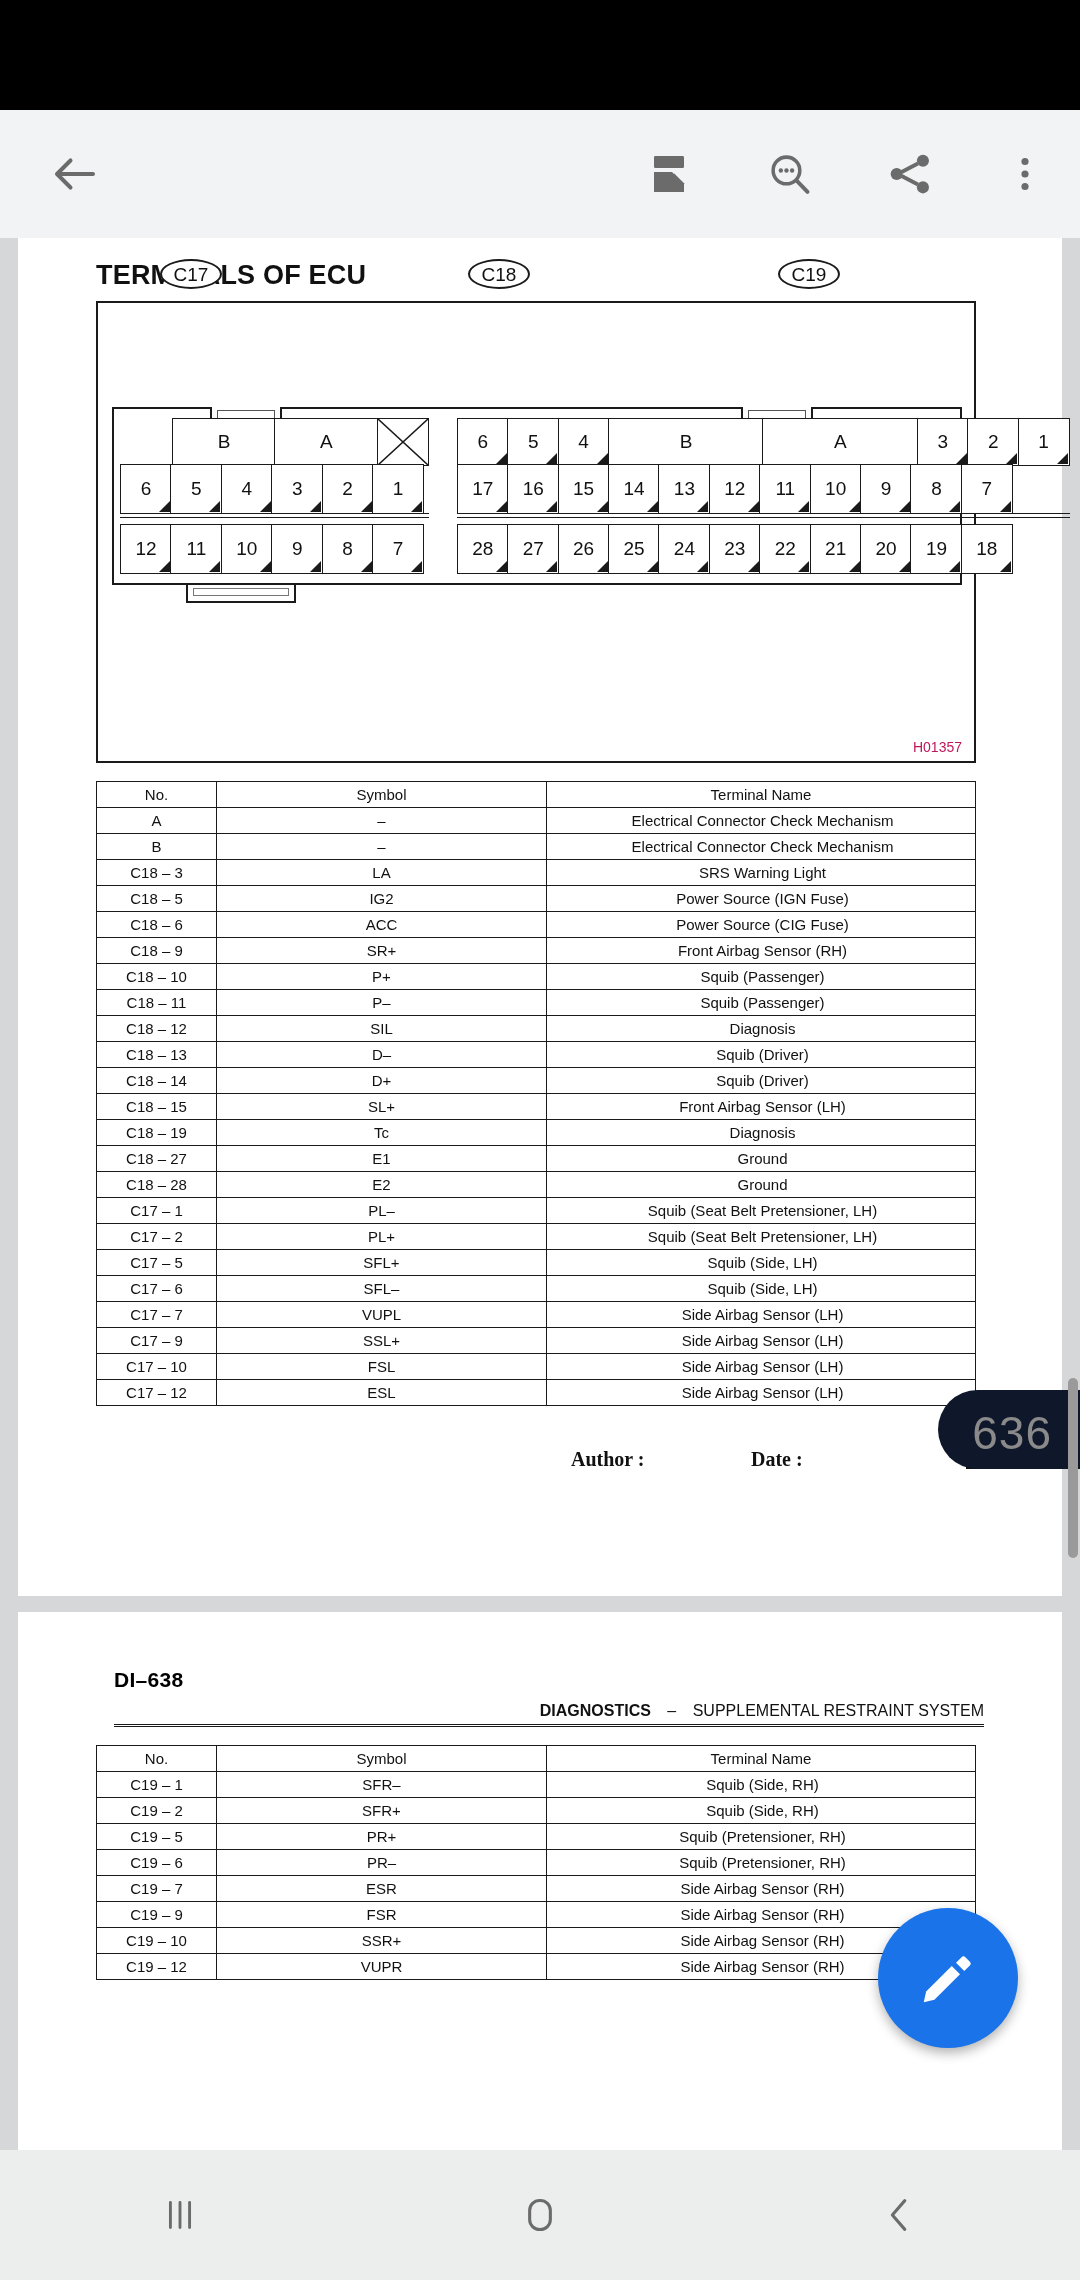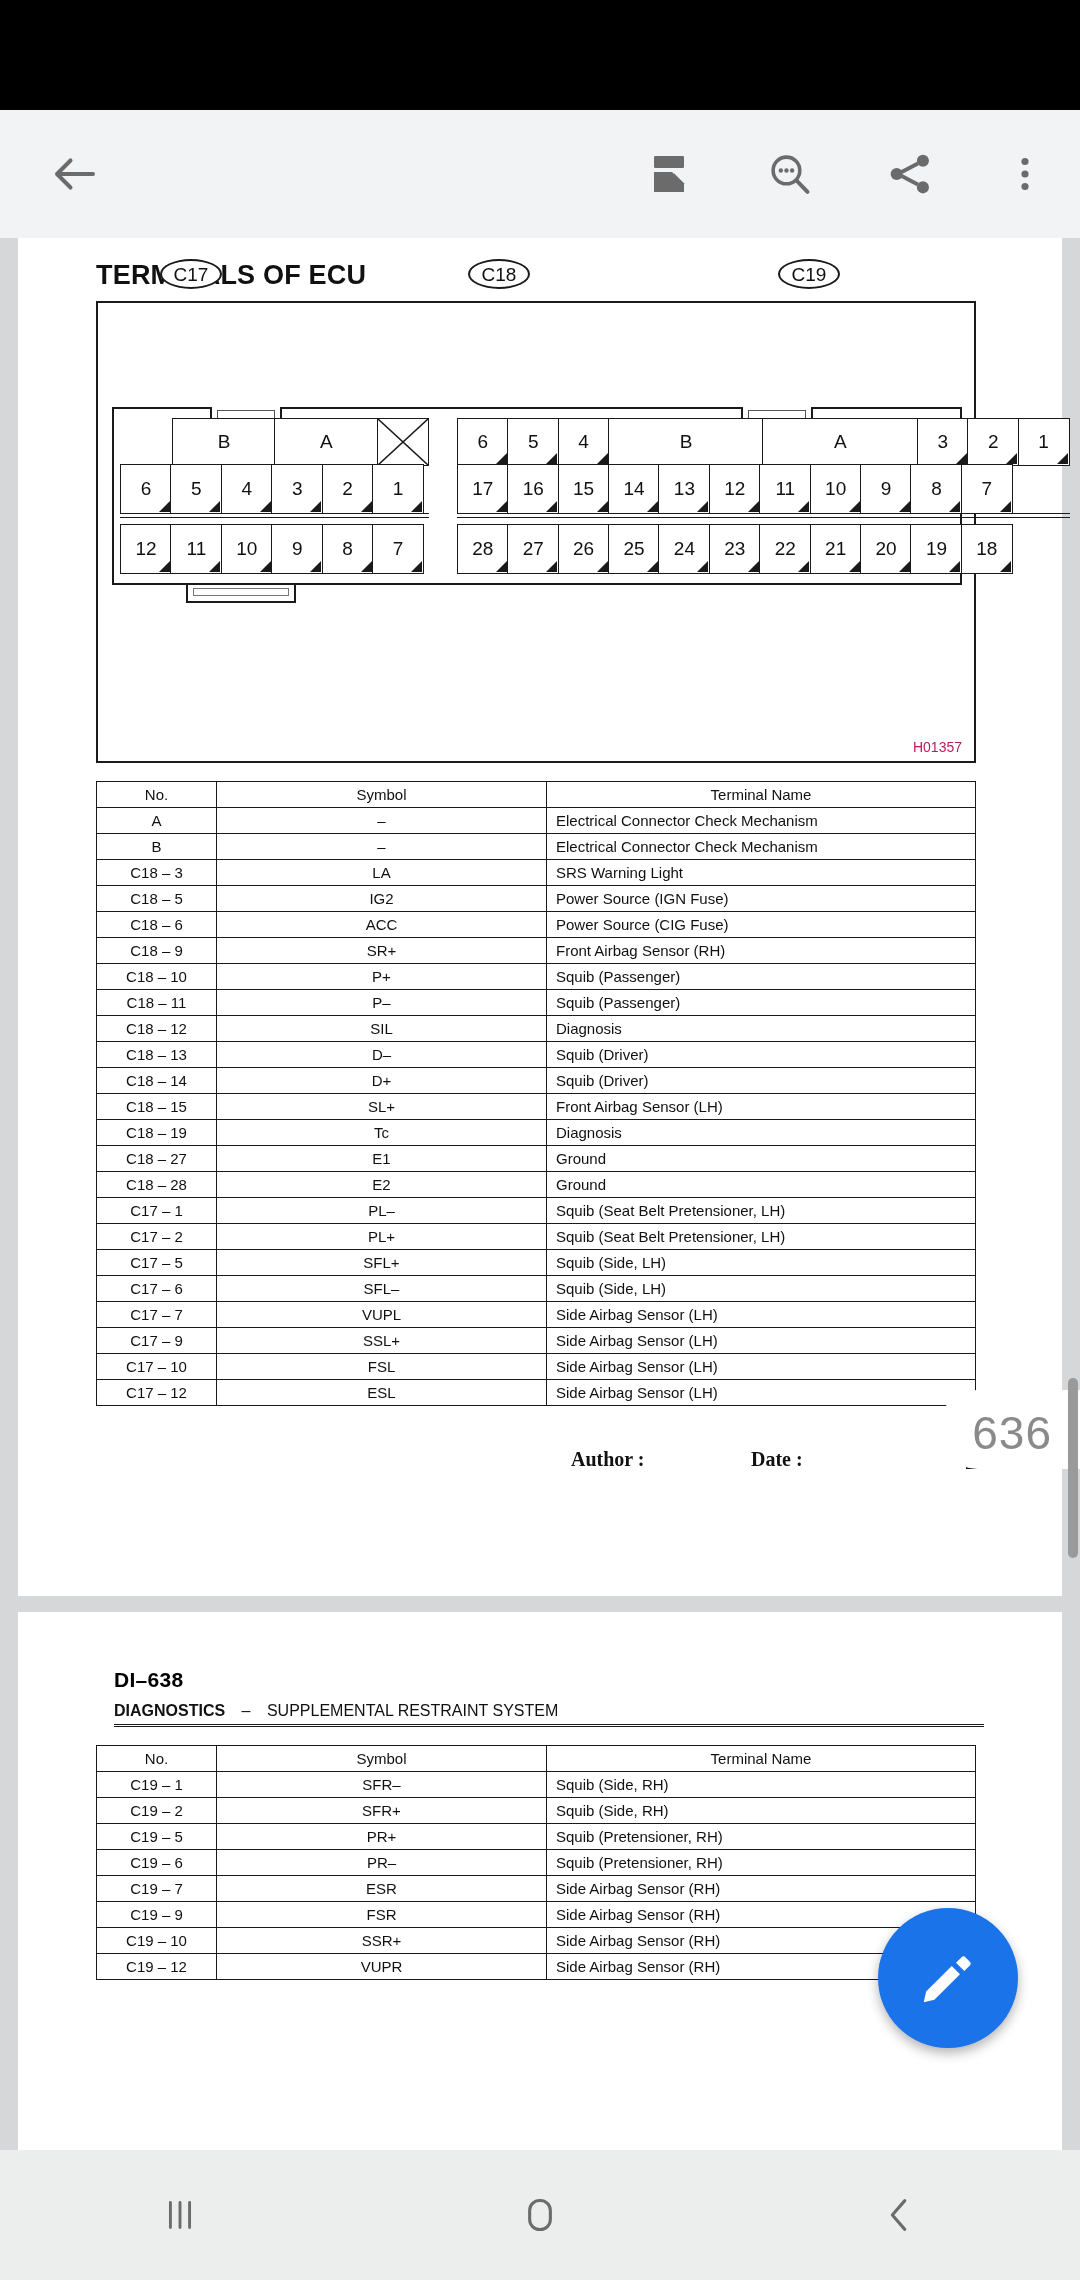--- a/index.html
+++ b/index.html
@@ -101,43 +101,43 @@
 
   
   table.terms {
     border-collapse:collapse; margin:18px 0 0 78px; width:880px;
     font-size:15px; color:#111;
   }
   table.terms th, table.terms td { border:1.3px solid #1a1a1a; padding:4px 6px; height:25px; }
   table.terms th { font-weight:normal; text-align:center; }
   table.terms td.c-no { width:120px; text-align:center; }
   table.terms td.c-sym { width:330px; text-align:center; }
-  table.terms td.c-name { text-align:left; padding-left:9px; }
+  table.terms td.c-name { text-align:center; padding-left:9px; }
   table.terms th.c-no { width:120px;margin-top:8px; } table.terms th.c-sym { width:330px; }
 
   .footer-line {
     margin:42px 0 0 0; padding-right:66px; display:flex; justify-content:flex-end;
     font-family:"Liberation Serif", serif; font-weight:bold; font-size:20px; color:#111;
   }
   .footer-line span { display:inline-block; }
   .fl-author { width:180px; } .fl-date { width:175px; } .fl-num { width:70px; text-align:right;text-decoration:underline; }
 
   
   .p2-code { font-size:21px; font-weight:bold; color:#000000; padding:56px 0 0 96px; letter-spacing:0.3px; }
   .p2-head {
-    margin:10px 78px 0 96px; text-align:left; padding-bottom:4px;
+    margin:10px 78px 0 96px; text-align:right; padding-bottom:4px;
     border-bottom:3px double #1a1a1a; font-size:16px; color:#111;
   }
   .p2-head b { font-weight:bold; }
   .p2-head i { font-style:normal; }
 
   
   .page-pill {
     position:absolute; right:0; top:1152px;
-    background:#ffffff; color:#8a8a8a;
+    background:#0f172a; color:#8a8a8a;
     font-size:46px; padding:16px 28px 9px 34px;
     border-radius:40px 0 0 40px; letter-spacing:1px;
   }
 
   
   .scrollbar { position:absolute; right:2px; top:1140px; width:10px; height:180px; background:#9a9a9a; border-radius:6px; }
 
   
   .fab {
     position:absolute; right:62px; bottom:232px; width:140px; height:140px;

